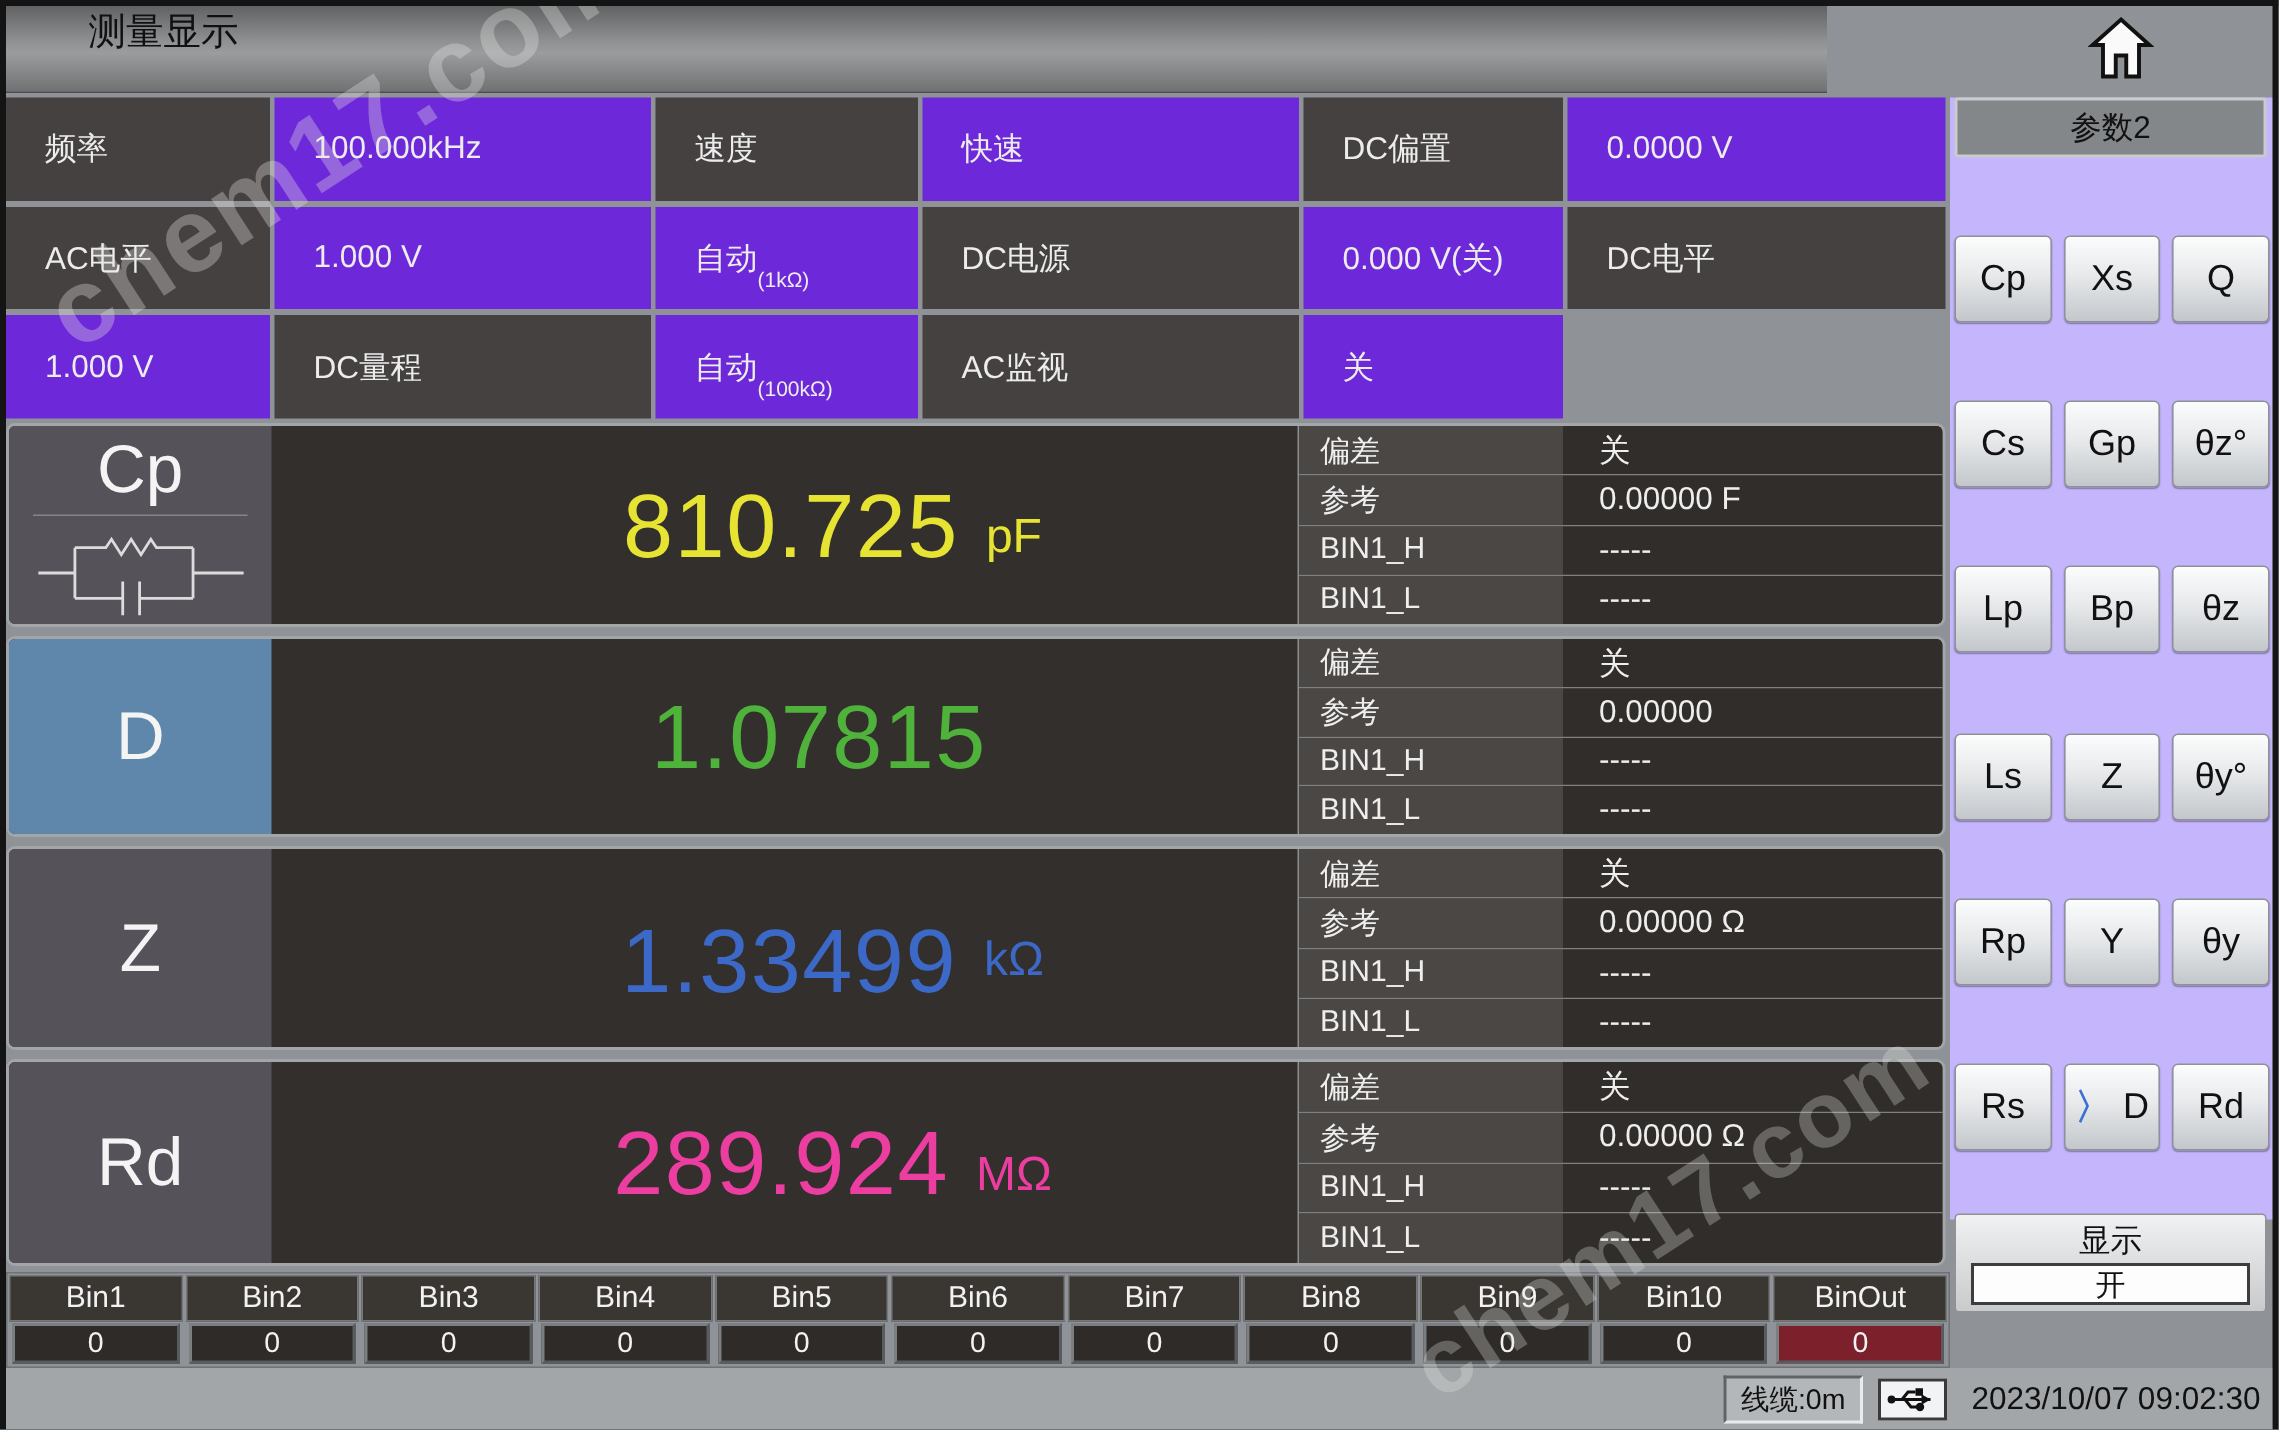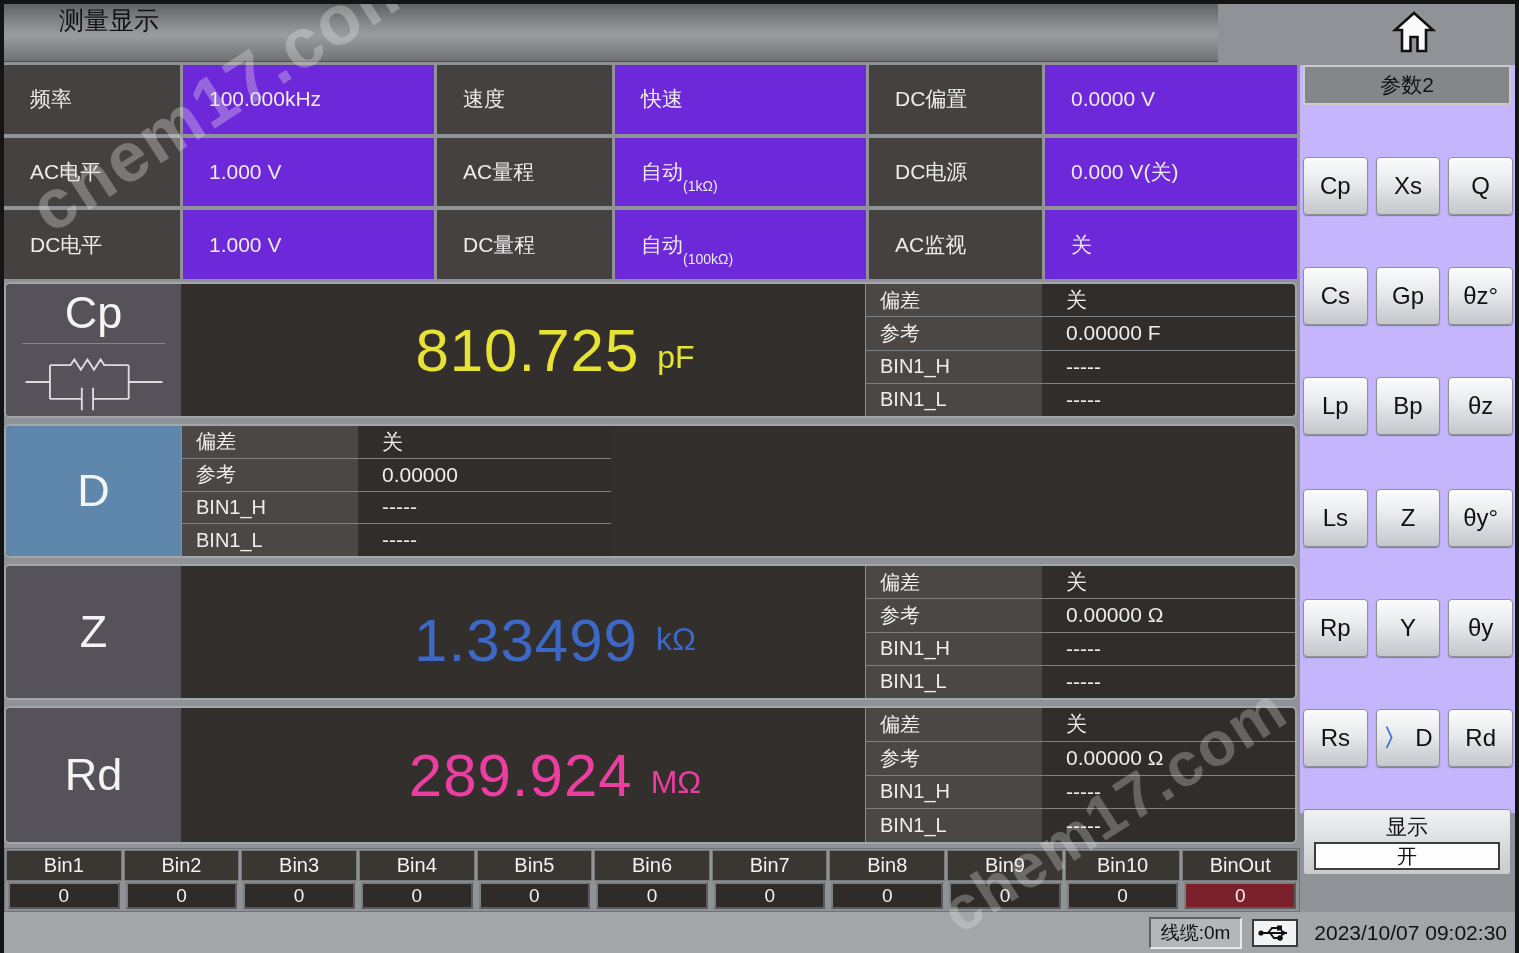--- a/index.html
+++ b/index.html
@@ -101,21 +101,20 @@
   <div class="pgrid">
     <div class="pcell plabel">频率</div>
     <div class="pcell pvalue">100.000kHz</div>
     <div class="pcell plabel">速度</div>
     <div class="pcell pvalue">快速</div>
     <div class="pcell plabel">DC偏置</div>
     <div class="pcell pvalue">0.0000 V</div>
 
     <div class="pcell plabel">AC电平</div>
     <div class="pcell pvalue">1.000 V</div>
-    <div class="pcell plabel">AC量程</div>
     <div class="pcell pvalue">
         <span>自动</span>
         <span class="sub">(1kΩ)</span>
       </div>
     <div class="pcell plabel">DC电源</div>
     <div class="pcell pvalue">0.000 V(关)</div>
 
     <div class="pcell plabel">DC电平</div>
     <div class="pcell pvalue">1.000 V</div>
     <div class="pcell plabel">DC量程</div>
@@ -157,20 +156,24 @@
       <div class="drow">
           <div class="dlabel">BIN1_L</div>
           <div class="dvalue">-----</div>
         </div>
     </div>
   </div>
 
   <div class="mpanel" style="top:420px;height:134px;">
     <div class="mlabel sel">
       <div class="mlabel-text">D</div>
+    </div>
+    <div class="mvalue">
+      <span class="num" style="color: rgb(79, 178, 58);">1.07815</span>
+      <span class="unit" style="color: rgb(79, 178, 58);"></span>
     </div>
     <div class="mdetails">
       <div class="drow">
           <div class="dlabel">偏差</div>
           <div class="dvalue">关</div>
         </div>
       <div class="drow">
           <div class="dlabel">参考</div>
           <div class="dvalue">0.00000</div>
         </div>

